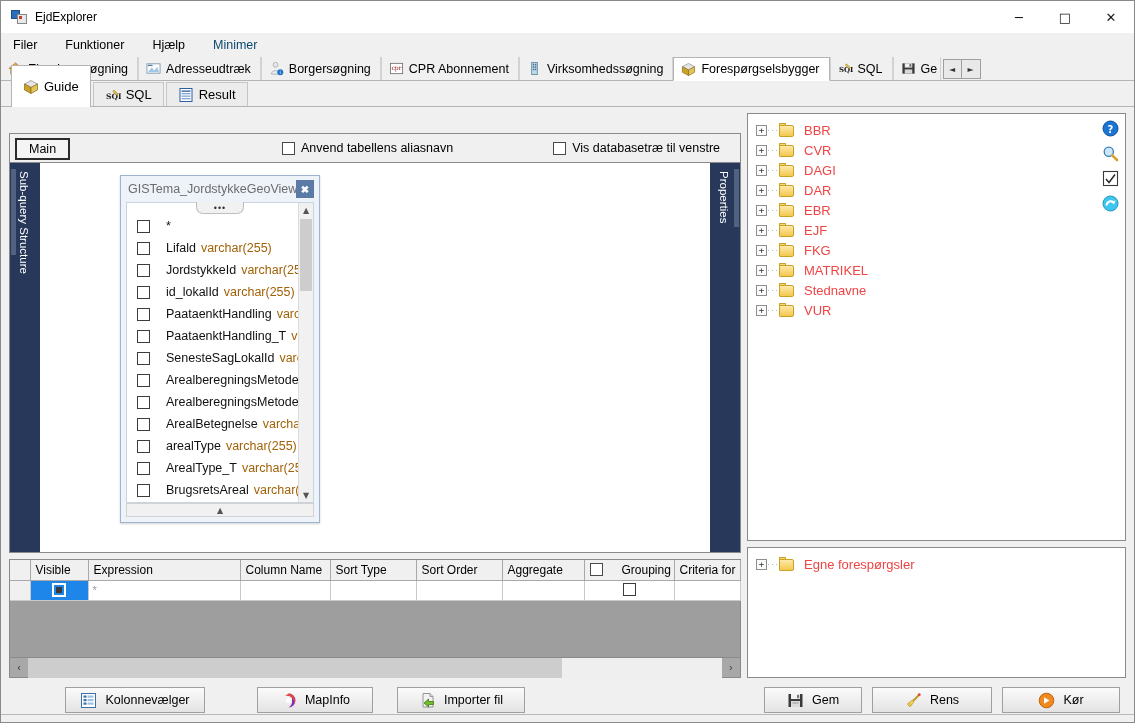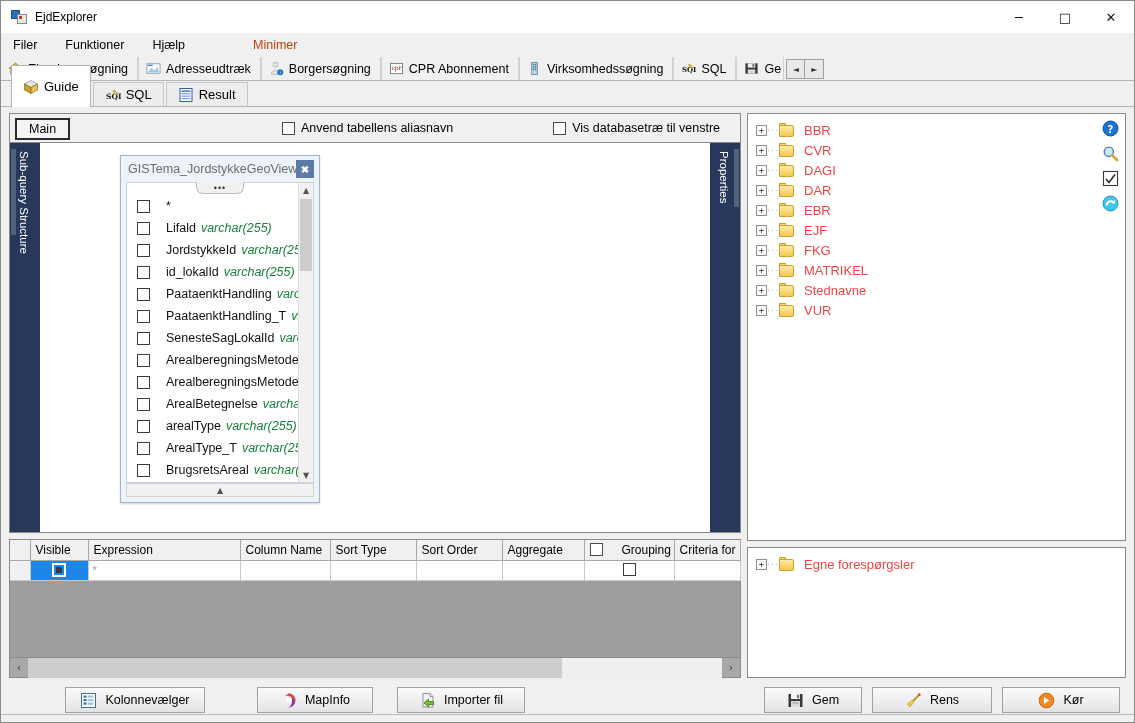--- a/index.html
+++ b/index.html
@@ -41,21 +41,21 @@
     width:46px; height:32px; display:flex; align-items:center; justify-content:center;
     font-size:13px; color:#1a1a1a; font-family:"DejaVu Sans", sans-serif;
   }
 
   
   .menubar {
     height:24px; display:flex; align-items:center;
     background:#f0f0f0; padding-left:12px; flex:0 0 auto;
   }
   .menubar .mi { margin-right:28px; font-size:12.5px; color:#000; }
-  .menubar .mi.disabled { color:#c2410c;margin-left:40px; }
+  .menubar .mi.disabled { color:#0c4a6e; }
 
   
   .ribbon {
     height:24px; flex:0 0 auto;
     background:#f0f0f0;
     display:flex; align-items:flex-end;
     position:relative;
     border-bottom:1px solid #b4b4b4;
   }
   .rtab {
@@ -103,21 +103,21 @@
   .body {
     flex:1 1 auto; display:flex; padding:6px 8px 0 8px; gap:6px;
     background:#f0f0f0; min-height:0;
   }
   .leftcol { display:flex; flex-direction:column; width:732px; flex:0 0 auto; min-height:0;}
   .rightcol { display:flex; flex-direction:column; flex:1 1 auto; min-height:0;}
 
   
   .builder {
     border:1px solid #8a8a8a; background:#f0f0f0;
-    height:420px; flex:0 0 auto; display:flex; flex-direction:column;
+    height:420px; flex:0 0 auto; display:flex; flex-direction:column;margin-top:20px;
   }
   .builder-top {
     height:28px; display:flex; align-items:center; flex:0 0 auto;
     background:#f0f0f0; padding:0 8px 0 5px;
   }
   .mainbtn {
     border:2px solid #2b2b2b; background:#f4f4f4;
     padding:2px 12px; font-size:12.5px; margin-top:2px;
   }
   .chk-wrap { display:flex; align-items:center; gap:6px; font-size:12.5px; }
@@ -166,21 +166,21 @@
     flex:1 1 auto; background:#fff; margin:0 5px 0 5px;
     border:1px solid #c8d4e2; position:relative; display:flex; min-height:0;
   }
   .flist { flex:1 1 auto; overflow:hidden; padding-top:12px; }
   .frow { height:22px; display:flex; align-items:center; padding-left:10px; }
   .frow .fcb {
     width:13px; height:13px; border:1px solid #3c3c3c; background:#fff;
     margin-right:16px; flex:0 0 auto;
   }
   .fname { font-size:12.5px; color:#111; white-space:nowrap;}
-  .ftype { font-size:12.5px; color:#15803d; margin-left:5px; white-space:nowrap;font-style:italic;}
+  .ftype { font-size:12.5px; color:#a16207; margin-left:5px; white-space:nowrap;}
   .ellipsis-tab {
     position:absolute; left:50%; top:-1px; transform:translateX(-50%);
     width:48px; height:12px; background:#f1f1f1;
     border:1px solid #bfbfbf; border-top:none;
     border-radius:0 0 7px 7px;
     display:flex; align-items:center; justify-content:center;
     letter-spacing:1px; font-size:9px; color:#333; z-index:4;
   }
   .vscroll {
     width:15px; background:#f1f1f1; border-left:1px solid #dcdcdc;
@@ -361,20 +361,30 @@
           <rect x="8.4" y="3" width="1.5" height="1.6" fill="#4a6f87"></rect>
           <rect x="6.2" y="5.6" width="1.5" height="1.6" fill="#4a6f87"></rect>
           <rect x="8.4" y="5.6" width="1.5" height="1.6" fill="#4a6f87"></rect>
           <rect x="6.2" y="8.2" width="1.5" height="1.6" fill="#4a6f87"></rect>
           <rect x="8.4" y="8.2" width="1.5" height="1.6" fill="#4a6f87"></rect>
         </svg>
       </span>
       <span>Virksomhedssøgning</span>
     </div>
 
+    <div class="rtab active">
+      <span class="tico">
+        <svg width="15" height="15" viewBox="0 0 16 16">
+          <path d="M8 1.5 L14.5 5 L8 8.5 L1.5 5 Z" fill="#e6e6e6" stroke="#8a8a8a" stroke-width="0.7"></path>
+          <path d="M1.5 5 L8 8.5 L8 14.5 L1.5 11 Z" fill="#c9a227" stroke="#8a6a12" stroke-width="0.7"></path>
+          <path d="M14.5 5 L8 8.5 L8 14.5 L14.5 11 Z" fill="#e4c35c" stroke="#8a6a12" stroke-width="0.7"></path>
+        </svg>
+      </span>
+      <span>Forespørgselsbygger</span>
+    </div>
 
     <div class="rtab">
       <span class="tico">
         <svg width="15" height="15" viewBox="0 0 16 16">
           <text x="1" y="12" font-size="7.5" fill="#1a1a1a" font-family="DejaVu Serif" font-weight="bold">SQL</text>
           <path d="M9 3 L13 7 L12 8.5 L8 4.5 Z" fill="#e8c14a" stroke="#9a7812" stroke-width="0.6"></path>
         </svg>
       </span>
       <span>SQL</span>
     </div>

